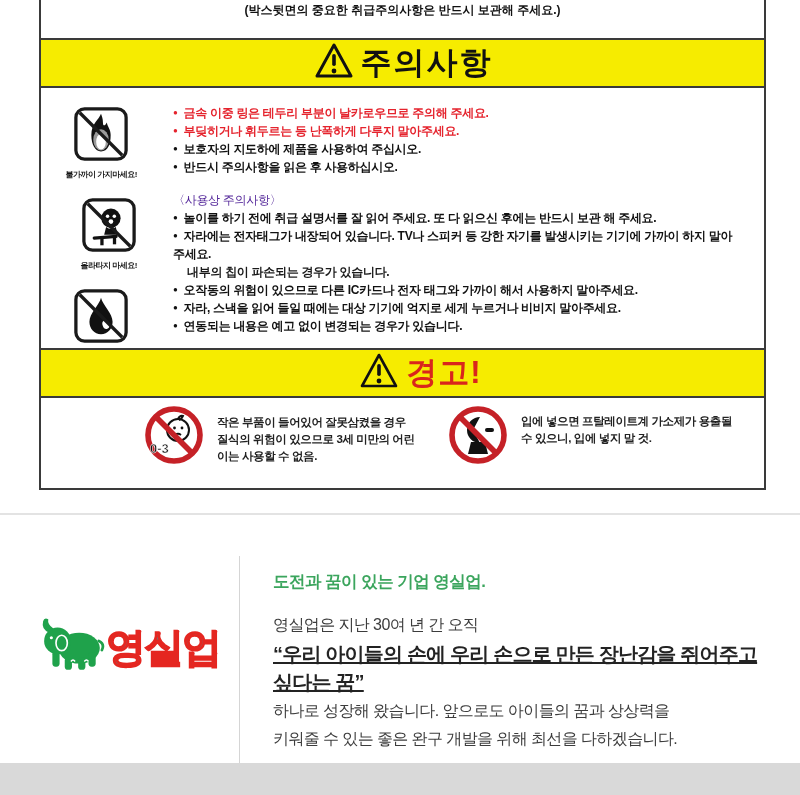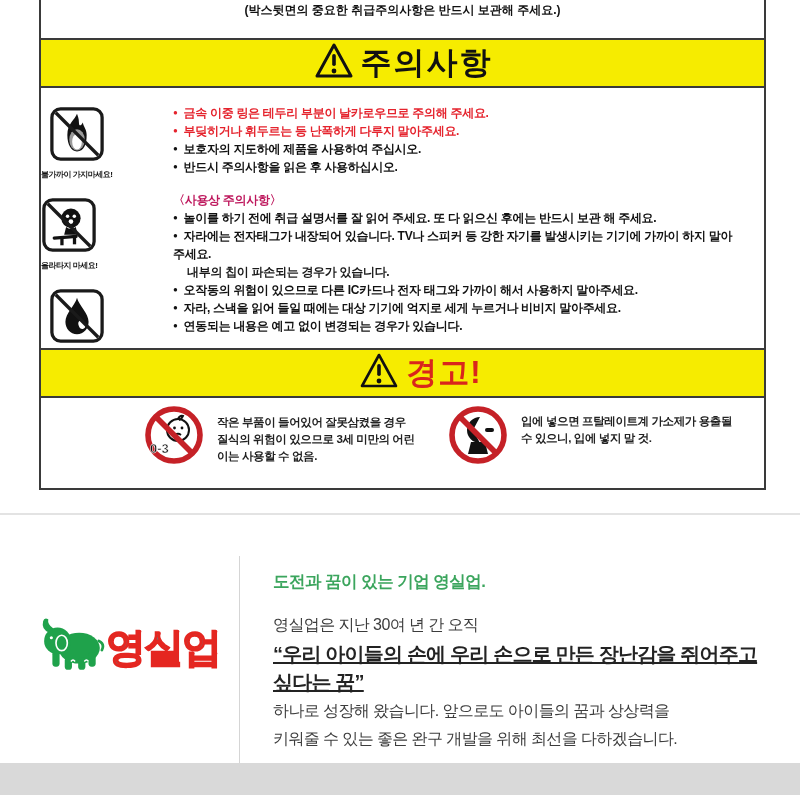--- a/index.html
+++ b/index.html
@@ -28,31 +28,31 @@
   .banner.caution { top:52px; }
   .banner.warning { top:362px;padding-left:35px; }
   .banner-title { font-size:31px; font-weight:bold; letter-spacing:2px; color:#111; }
   .banner.warning .banner-title { color:#d9261c; letter-spacing:1px; }
 
   
   .content-row {
     position:absolute; top:104px; left:0; right:0; height:258px;
     display:flex;
   }
-  .icon-col { width:96px; display:flex; flex-direction:column; align-items:flex-start; padding-top:16px; }
+  .icon-col { width:96px; display:flex; flex-direction:column; align-items:flex-end; padding-top:16px; }
   .icon-block { display:flex; flex-direction:column; align-items:center; margin-bottom:17px; }
   .icon-caption { font-size:8px; font-weight:bold; color:#111; margin-top:3px; letter-spacing:-0.5px; white-space:nowrap; }
 
   .text-col { flex:1; padding:14px 22px 0 36px; font-size:12px; }
   .bullet { line-height:18px; color:#111; font-weight:bold; letter-spacing:-0.3px; }
   .bullet::before { content:"●"; font-size:8px; vertical-align:2px; margin-right:6px; }
   .bullet.red { color:#e5232d; }
   .bullet.red::before { color:#e5232d; }
   .bullet.norm { font-weight:bold; }
-  .usage-header { color:#be185d; font-weight:bold; margin-top:15px; line-height:18px; letter-spacing:-0.3px; }
+  .usage-header { color:#4c1d95; font-weight:normal; margin-top:15px; line-height:18px; letter-spacing:-0.3px; }
   .cont-line { padding-left:14px; line-height:18px; font-weight:bold; letter-spacing:-0.3px; }
 
   
   .warn-row { position:absolute; top:418px; left:0; right:0; display:flex; align-items:flex-start; }
   .warn-item { display:flex; align-items:flex-start; }
   .warn-item.first { margin-left:102px; }
   .warn-item.second { margin-left:30px; }
   .warn-text { font-size:11.5px; font-weight:bold; line-height:17px; color:#222; margin-left:12px; letter-spacing:-0.4px; }
   .warn-text.t1 { width:200px; margin-top:10px; }
   .warn-text.t2 { width:220px; margin-top:9px; }

